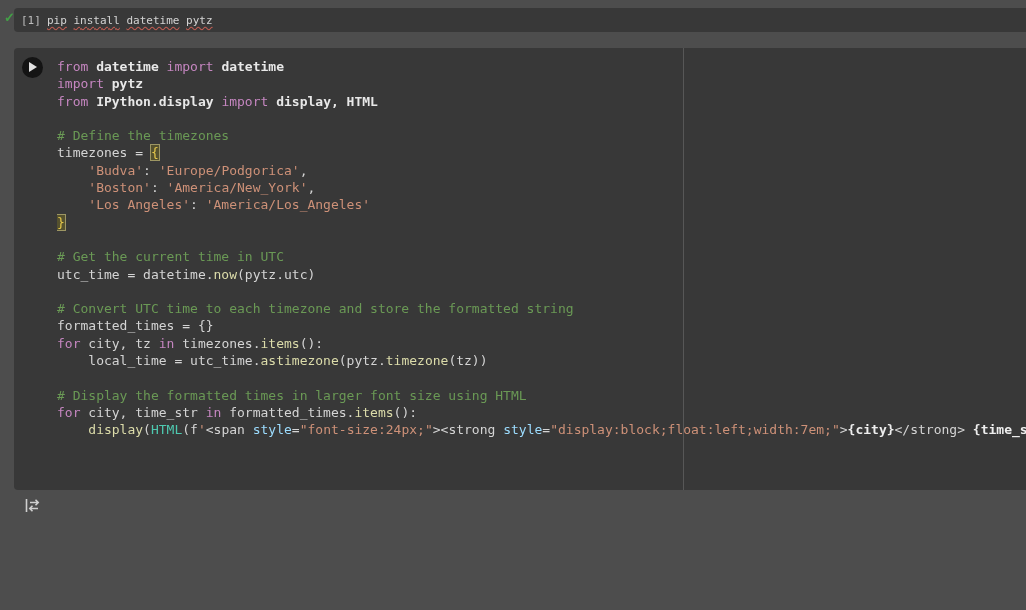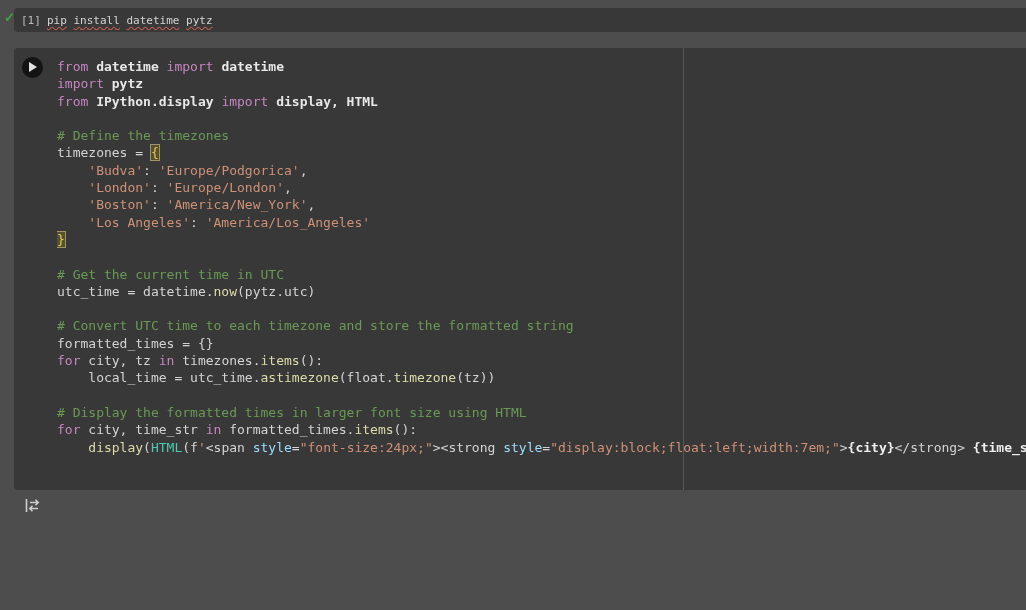--- a/index.html
+++ b/index.html
@@ -82,32 +82,31 @@
     <div class="editor">
       <div class="ruler"></div>
       <div class="code-lines" id="code-lines">
           <div class="code-line"><span class="tok kw">from</span><span class="tok plain"> </span><span class="tok b">datetime</span><span class="tok plain"> </span><span class="tok kw">import</span><span class="tok plain"> </span><span class="tok b">datetime</span></div>
           <div class="code-line"><span class="tok kw">import</span><span class="tok plain"> </span><span class="tok b">pytz</span></div>
           <div class="code-line"><span class="tok kw">from</span><span class="tok plain"> </span><span class="tok b">IPython.display</span><span class="tok plain"> </span><span class="tok kw">import</span><span class="tok plain"> </span><span class="tok b">display, HTML</span></div>
           <div class="code-line"></div>
           <div class="code-line"><span class="tok com"># Define the timezones</span></div>
           <div class="code-line"><span class="tok plain">timezones = </span><span class="tok brace hl">{</span></div>
           <div class="code-line"><span class="tok plain">    </span><span class="tok str">'Budva'</span><span class="tok plain">: </span><span class="tok str">'Europe/Podgorica'</span><span class="tok plain">,</span></div>
-          <div class="code-line"><span class="tok plain">    </span><span class="tok str">'London'</span><span class="tok plain">: </span><span class="tok str">'Europe/London'</span><span class="tok plain">,</span></div>
           <div class="code-line"><span class="tok plain">    </span><span class="tok str">'Boston'</span><span class="tok plain">: </span><span class="tok str">'America/New_York'</span><span class="tok plain">,</span></div>
           <div class="code-line"><span class="tok plain">    </span><span class="tok str">'Los Angeles'</span><span class="tok plain">: </span><span class="tok str">'America/Los_Angeles'</span></div>
           <div class="code-line"><span class="tok brace hl">}</span></div>
           <div class="code-line"></div>
           <div class="code-line"><span class="tok com"># Get the current time in UTC</span></div>
           <div class="code-line"><span class="tok plain">utc_time = datetime.</span><span class="tok fn">now</span><span class="tok plain">(pytz.utc)</span></div>
           <div class="code-line"></div>
           <div class="code-line"><span class="tok com"># Convert UTC time to each timezone and store the formatted string</span></div>
           <div class="code-line"><span class="tok plain">formatted_times = {}</span></div>
           <div class="code-line"><span class="tok kw">for</span><span class="tok plain"> city, tz </span><span class="tok kw">in</span><span class="tok plain"> timezones.</span><span class="tok fn">items</span><span class="tok plain">():</span></div>
-          <div class="code-line"><span class="tok plain">    local_time = utc_time.</span><span class="tok fn">astimezone</span><span class="tok plain">(float.</span><span class="tok fn">timezone</span><span class="tok plain">(tz))</span></div>
+          <div class="code-line"><span class="tok plain">    local_time = utc_time.</span><span class="tok fn">astimezone</span><span class="tok plain">(pytz.</span><span class="tok fn">timezone</span><span class="tok plain">(tz))</span></div>
           <div class="code-line"></div>
           <div class="code-line"><span class="tok com"># Display the formatted times in larger font size using HTML</span></div>
           <div class="code-line"><span class="tok kw">for</span><span class="tok plain"> city, time_str </span><span class="tok kw">in</span><span class="tok plain"> formatted_times.</span><span class="tok fn">items</span><span class="tok plain">():</span></div>
           <div class="code-line"><span class="tok plain">    </span><span class="tok fn">display</span><span class="tok plain">(</span><span class="tok cls">HTML</span><span class="tok plain">(f</span><span class="tok str">'</span><span class="tok plain">&lt;span </span><span class="tok attr">style</span><span class="tok plain">=</span><span class="tok str">"font-size:24px;"</span><span class="tok plain">&gt;</span><span class="tok plain">&lt;strong </span><span class="tok attr">style</span><span class="tok plain">=</span><span class="tok str">"display:block;float:left;width:7em;"</span><span class="tok plain">&gt;</span><span class="tok fvar">{city}</span><span class="tok plain">&lt;/strong&gt; </span><span class="tok fvar">{time_str}</span><span class="tok plain">&lt;/span&gt;&lt;br /&gt;</span><span class="tok str">'</span><span class="tok plain">))</span></div>
         </div>
     </div>
   </div>
 
   <div class="output-area">
     <span class="output-icon">

